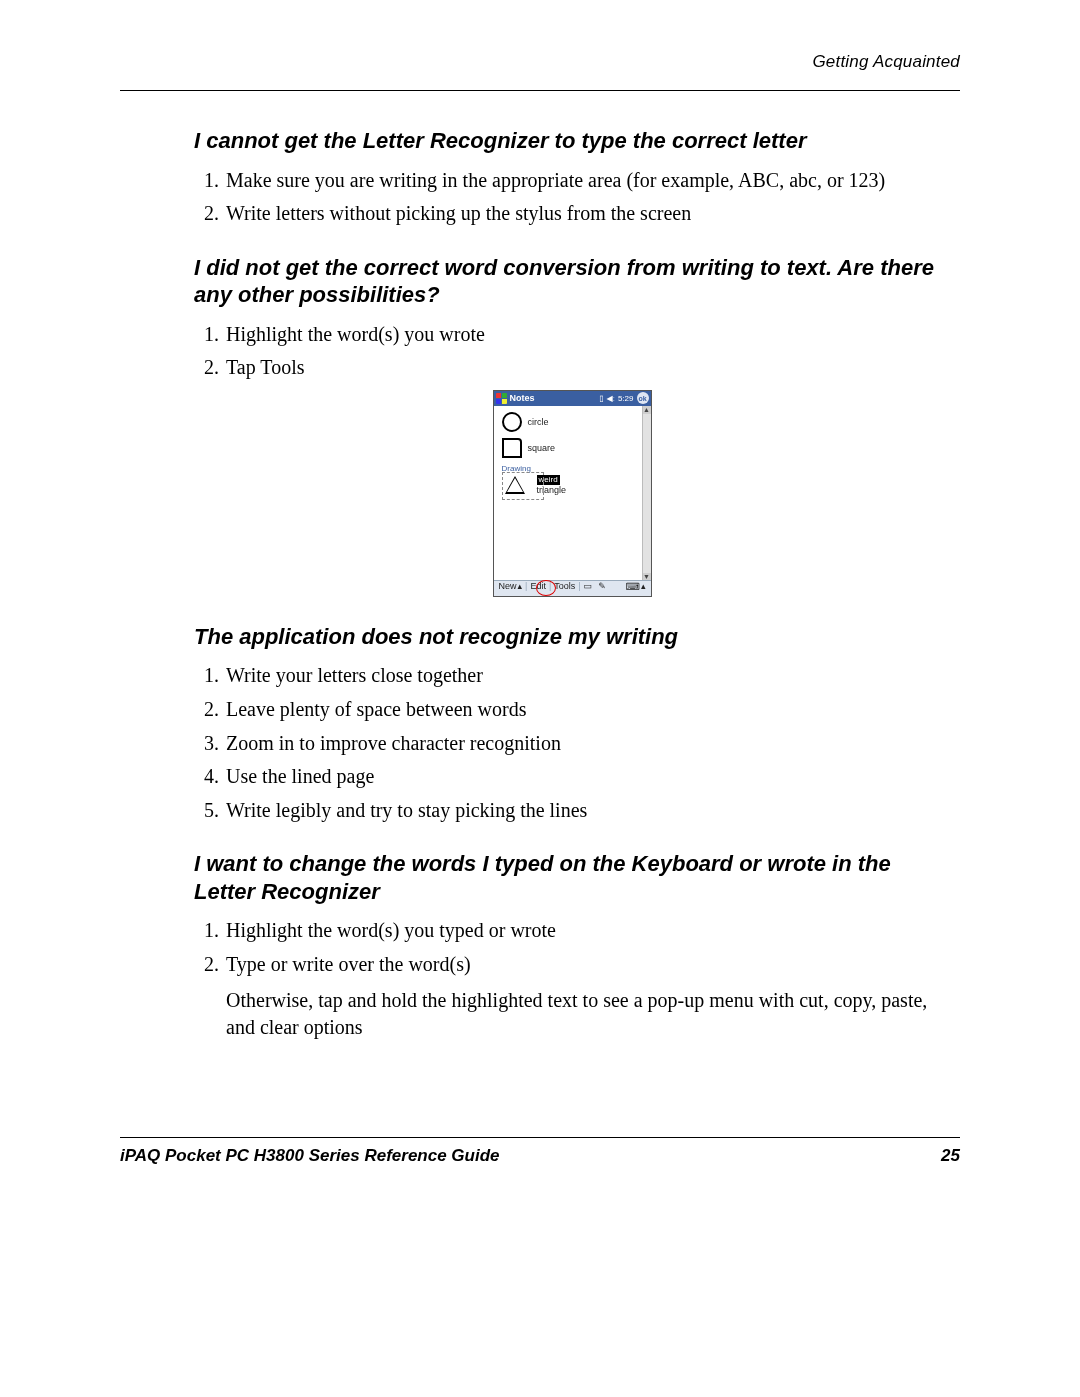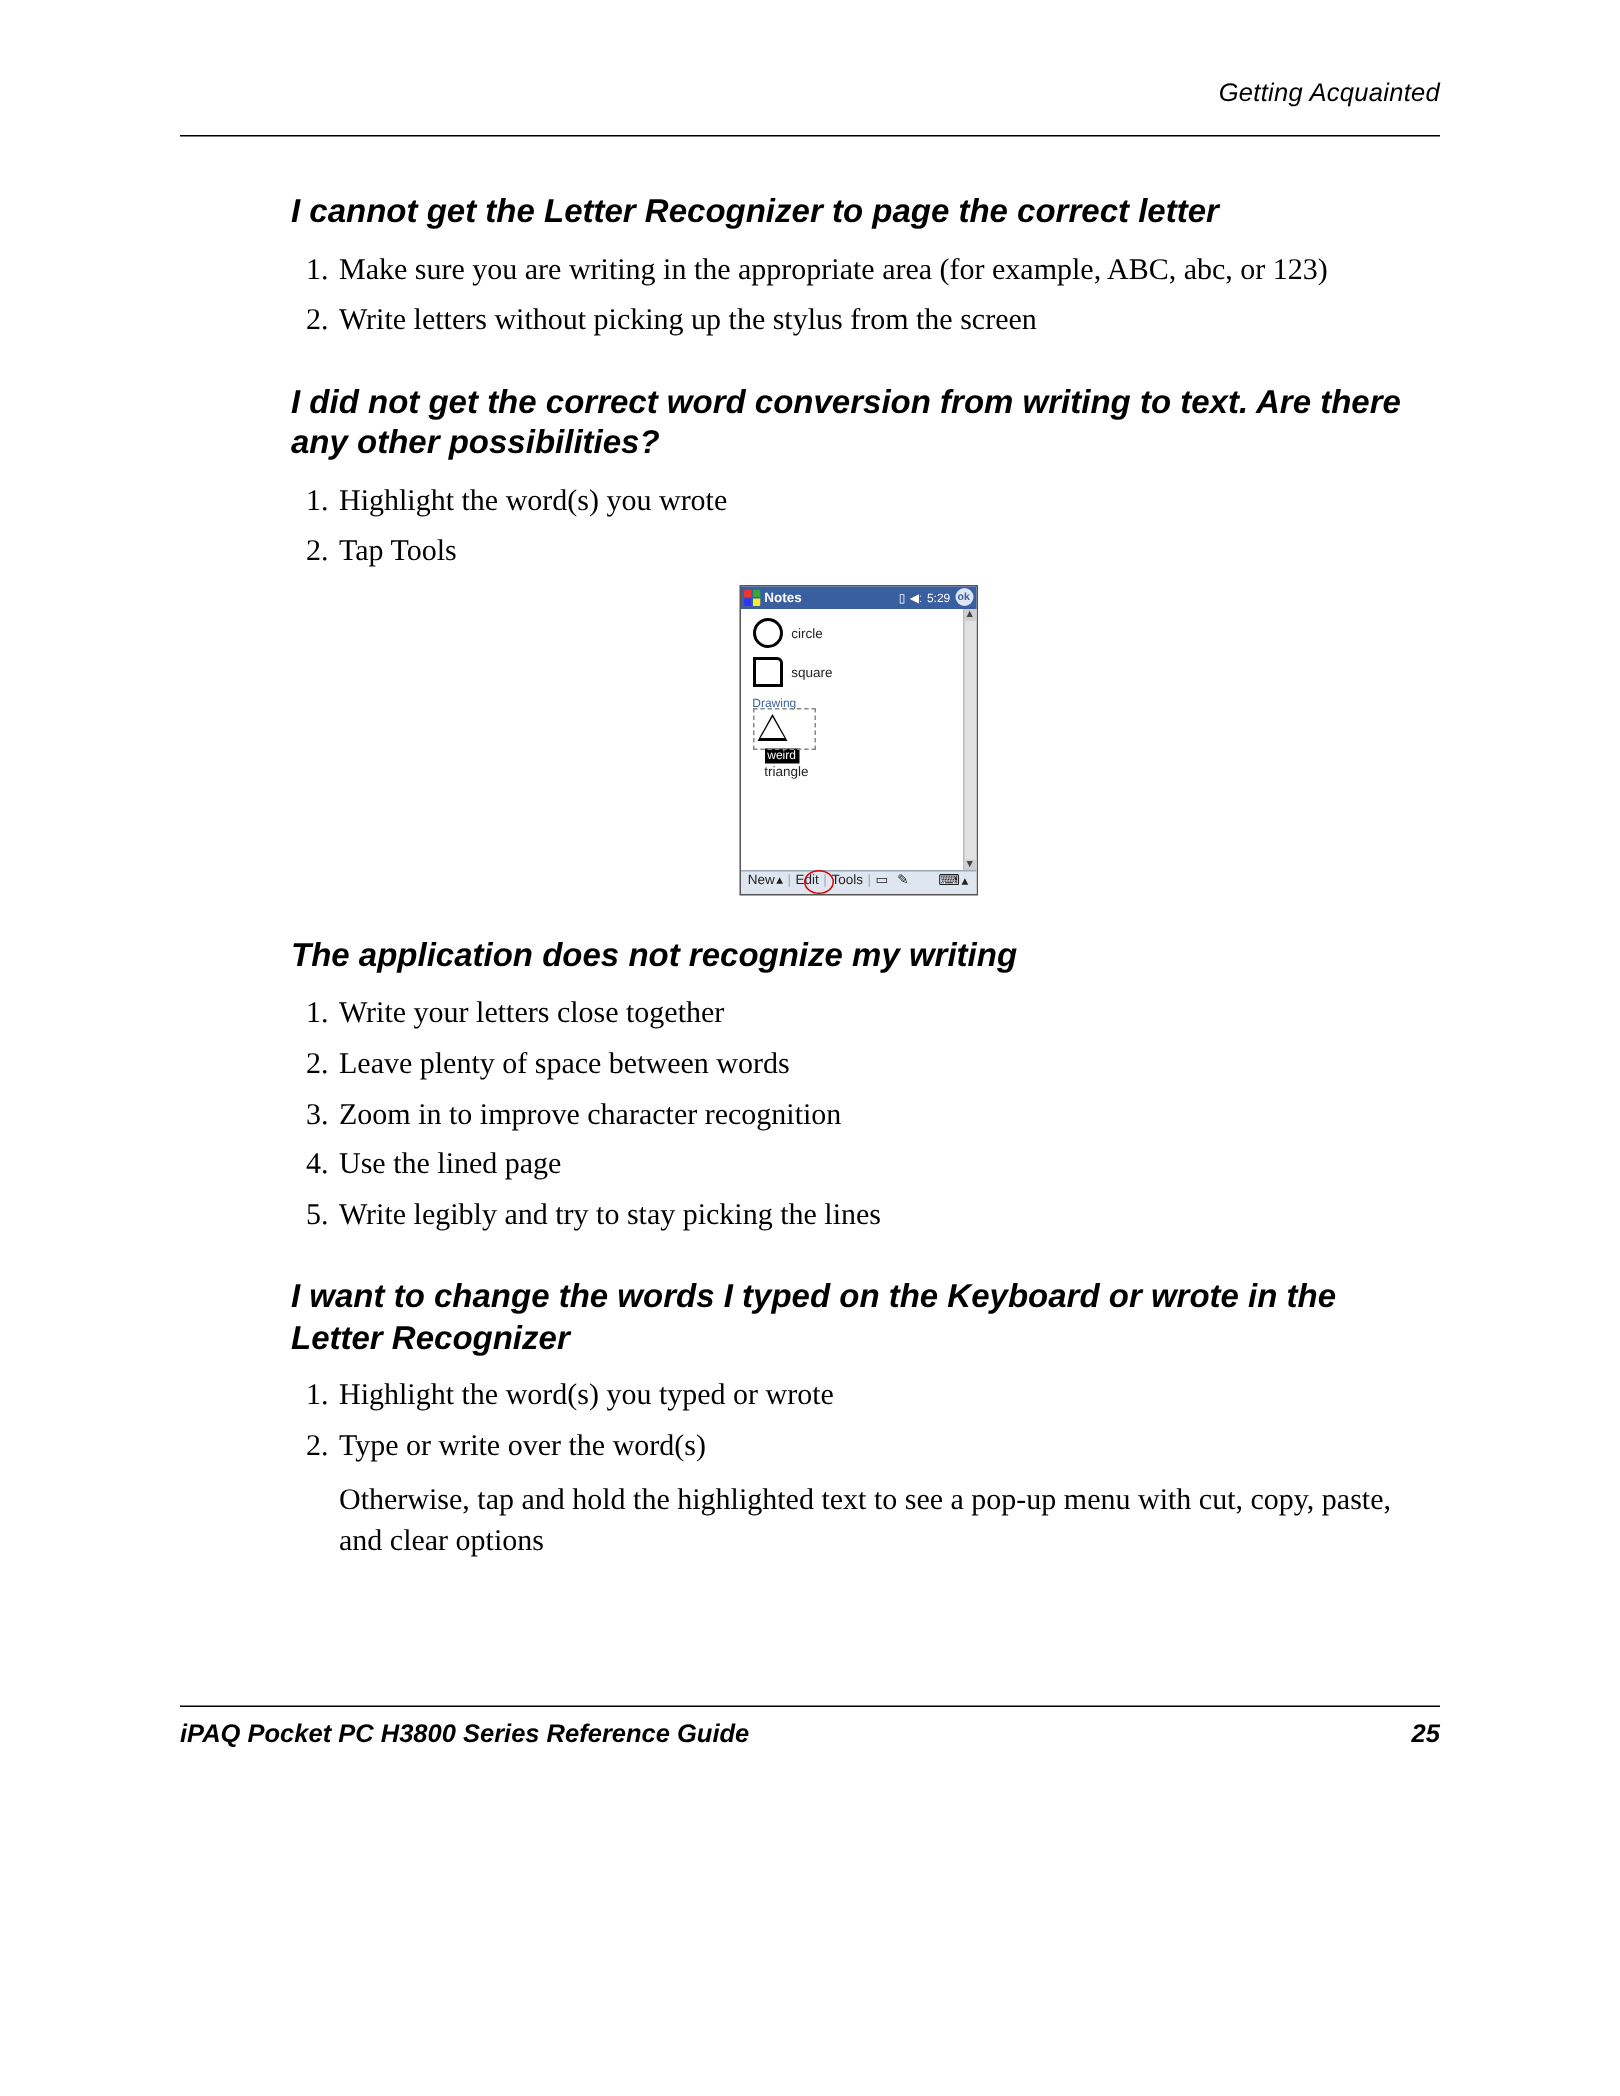--- a/index.html
+++ b/index.html
@@ -144,21 +144,20 @@
     width: 16px; height: 16px;
     border: 2.2px solid #000;
     border-radius: 0 4px 0 0;
   }
   .draw-label {
     font-size: 8px; color:#3b5fa0; margin-top:2px; margin-bottom:1px;
   }
   .tri-row {
     display:flex; align-items:flex-start; gap:4px;
     position: relative;
-    flex-direction: column;
   }
   .tri {
     width: 0; height: 0;
     border-left: 10px solid transparent;
     border-right: 10px solid transparent;
     border-bottom: 18px solid #000;
     position: relative;
     margin: 2px 0 0 3px;
   }
   .tri::after{
@@ -226,21 +225,21 @@
 </head>
 <body>
 
 <div class="page">
 
   <div class="header-right">Getting Acquainted</div>
   <div class="header-line"></div>
 
   <div class="content">
 
-    <h2 class="section">I cannot get the Letter Recognizer to page the correct letter</h2>
+    <h2 class="section">I cannot get the Letter Recognizer to type the correct letter</h2>
     <ol class="num">
       <li>Make sure you are writing in the appropriate area (for example, ABC, abc, or 123)</li>
       <li>
         <span>Write letters without picking up the stylus from the screen</span>
       </li>
     </ol>
 
     <h2 class="section mt">I did not get the correct word conversion from writing to text. Are there any other possibilities?</h2>
     <ol class="num">
       <li>Highlight the word(s) you wrote</li>

